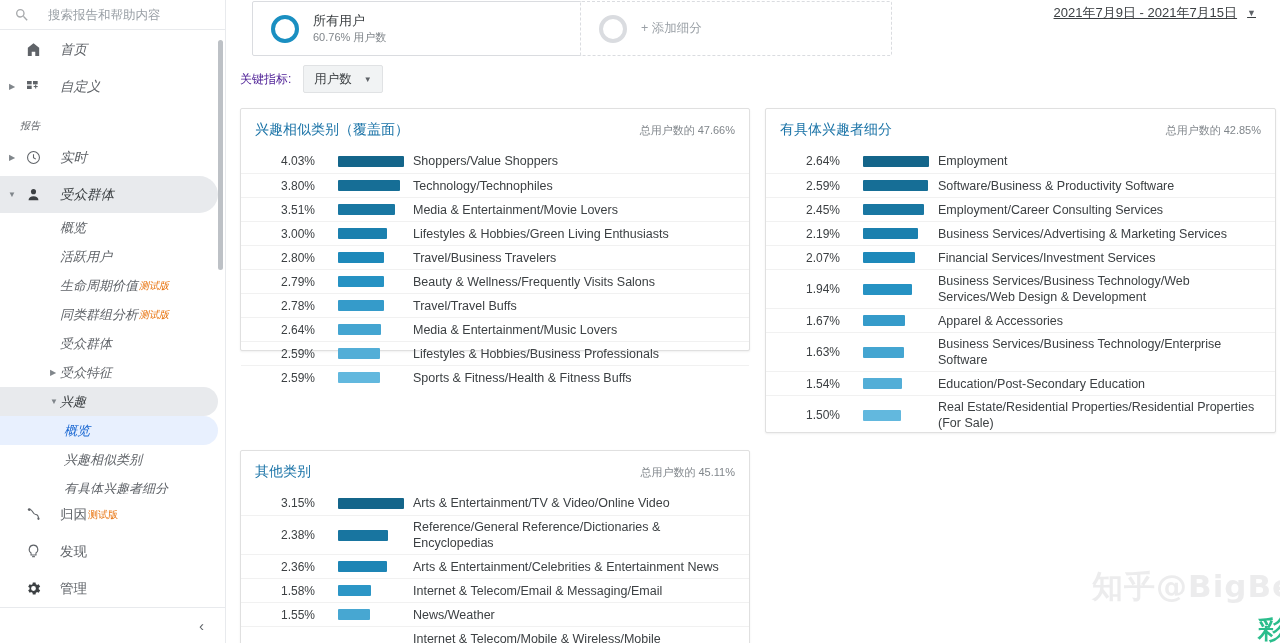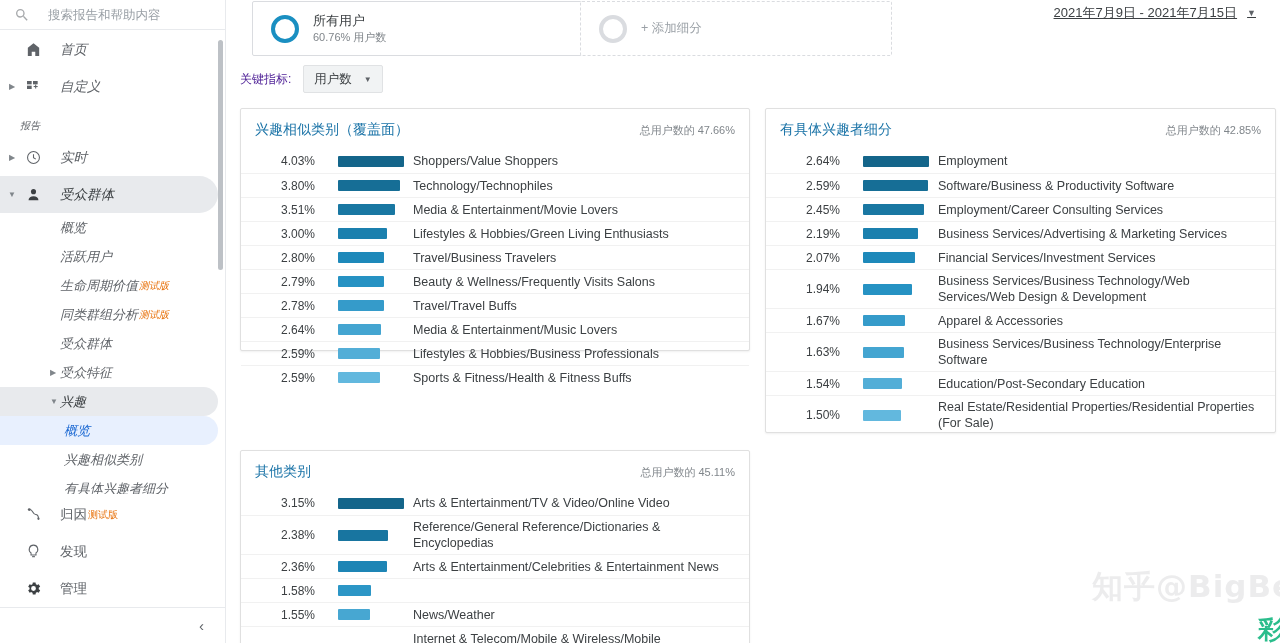--- a/index.html
+++ b/index.html
@@ -491,20 +491,21 @@
             <div class="rbarwrap">
               <div class="rbar" style="width: 49.4476px; background: rgb(29, 133, 181);"></div>
             </div>
             <div class="rlabel">Arts &amp; Entertainment/Celebrities &amp; Entertainment News</div>
           </div>
           <div class="row">
             <div class="rpct">1.58%</div>
             <div class="rbarwrap">
               <div class="rbar" style="width: 33.1048px; background: rgb(44, 150, 198);"></div>
             </div>
+            <div class="rlabel">Internet &amp; Telecom/Email &amp; Messaging/Email</div>
           </div>
           <div class="row">
             <div class="rpct">1.55%</div>
             <div class="rbarwrap">
               <div class="rbar" style="width: 32.4762px; background: rgb(71, 167, 210);"></div>
             </div>
             <div class="rlabel">News/Weather</div>
           </div>
           <div class="row">
             <div class="rpct"></div>

